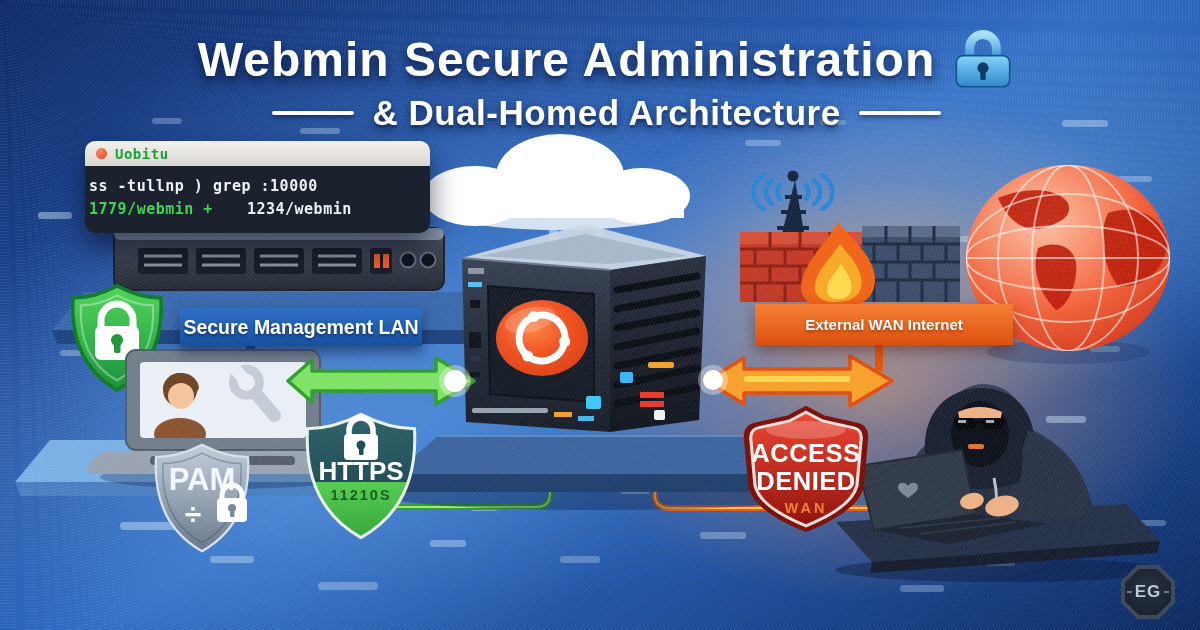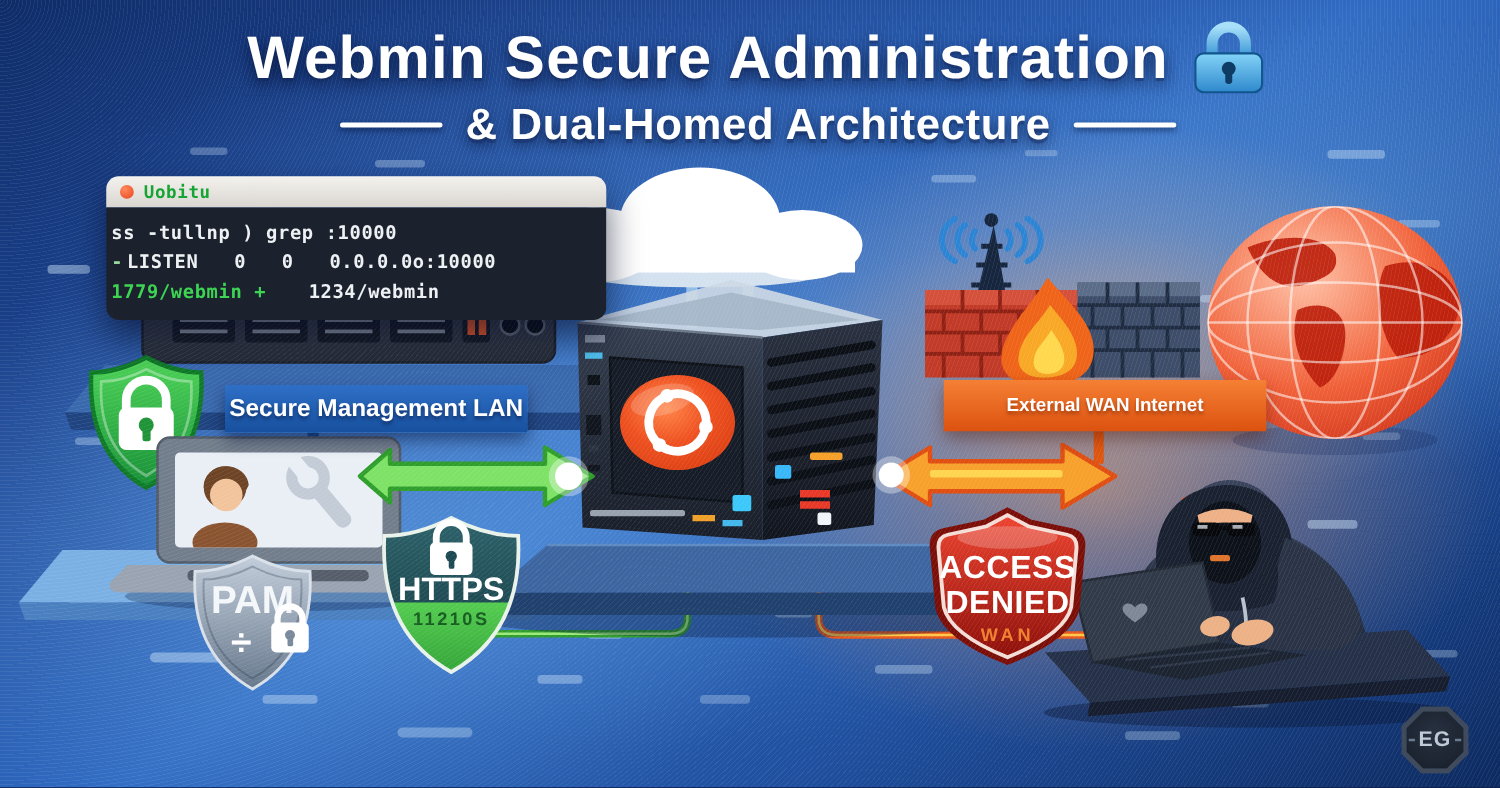--- a/index.html
+++ b/index.html
@@ -13,32 +13,32 @@
       radial-gradient(700px 420px at 45% 45%, rgba(86,150,224,.50), transparent 75%),
       radial-gradient(500px 280px at 88% 30%, rgba(110,170,230,.45), transparent 70%),
       linear-gradient(148deg,#0f2c68 0%,#1d4694 26%,#2f6ac2 50%,#1f4f9e 74%,#0d2a60 100%);
   }
   .stage::after{ 
     content:"";position:absolute;inset:0;pointer-events:none;opacity:.07;
     background-image:repeating-radial-gradient(circle at 0 0, #fff 0 .7px, transparent .7px 3px);
   }
   .art{position:absolute;inset:0;}
   
-  .title-wrap{position:absolute;top:16px;left:0;right:0;text-align:center;color:#fff;z-index:5;padding-left:13px;}
+  .title-wrap{position:absolute;top:29px;left:0;right:0;text-align:center;color:#fff;z-index:5;padding-left:13px;}
   .t1{display:flex;align-items:center;justify-content:center;gap:16px;
       font-size:48px;font-weight:bold;letter-spacing:1px;
       text-shadow:0 3px 0 rgba(20,40,90,.4),0 5px 12px rgba(4,14,48,.75);}
   .t2{display:flex;align-items:center;justify-content:center;gap:18px;margin-top:4px;
       font-size:35px;font-weight:bold;letter-spacing:.5px;
       text-shadow:0 3px 0 rgba(20,40,90,.4),0 4px 10px rgba(4,14,48,.7);text-align:center;}
   .t2 .dash{display:inline-block;width:82px;height:4px;background:#fff;border-radius:3px;
       box-shadow:0 2px 5px rgba(4,14,48,.6);}
   .title-lock{flex:0 0 auto;}
   
-  .terminal{position:absolute;left:85px;top:141px;width:400px;z-index:6;
+  .terminal{position:absolute;left:85px;top:141px;width:345px;z-index:6;
       border-radius:10px;box-shadow:0 14px 28px rgba(3,10,36,.6);}
   .term-bar{height:25px;background:linear-gradient(#f4f2ee,#d9d6d0);border-radius:10px 10px 0 0;
       display:flex;align-items:center;gap:8px;padding:0 11px;}
   .term-dot{width:11px;height:11px;border-radius:50%;background:radial-gradient(circle at 35% 30%,#ff8a5c,#e84420);}
   .term-title{font:bold 14px "DejaVu Sans Mono",monospace;color:#16a534;letter-spacing:.5px;}
   .term-body{background:#1b212d;border-radius:0 0 10px 10px;padding:9px 4px 11px;
       font:bold 15px/1.55 "DejaVu Sans Mono",monospace;color:#eef1f4;letter-spacing:.5px;}
   .term-line{white-space:pre;}
   .tgreen{color:#3dd454;}
   .tdash{color:#9ae0a0;margin-right:3px;}
@@ -483,21 +483,20 @@
   </div>
 </div>
 
 <div class="terminal">
   <div class="term-bar">
     <span class="term-dot"></span>
     <span class="term-title">Uobitu</span>
   </div>
   <div class="term-body">
     <div class="term-line">ss -tullnp ) grep :10000</div>
-    <div class="term-line"><span class="tdash">-</span><span>LISTEN   0   0   0.0.0.0o:10000</span></div>
     <div class="term-line"><span class="tgreen">1779/webmin +</span><span class="tw3">1234/webmin</span></div>
   </div>
 </div>
 
 <div class="zone-banner lan-banner">Secure Management LAN</div>
 <div class="zone-banner wan-banner">External WAN Internet</div>
 
 <div class="eg-badge">
   <div class="eg-inner">
     <span class="tick"></span>

